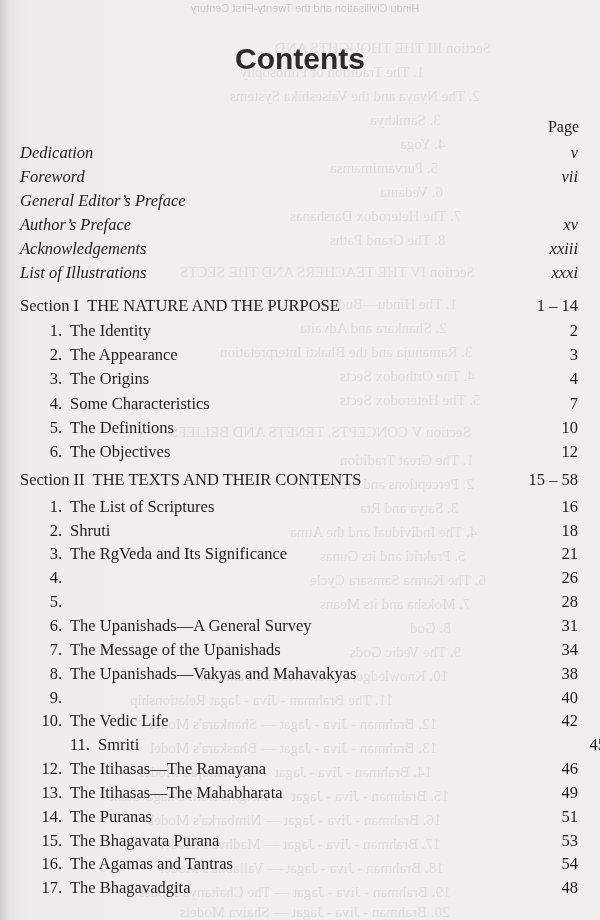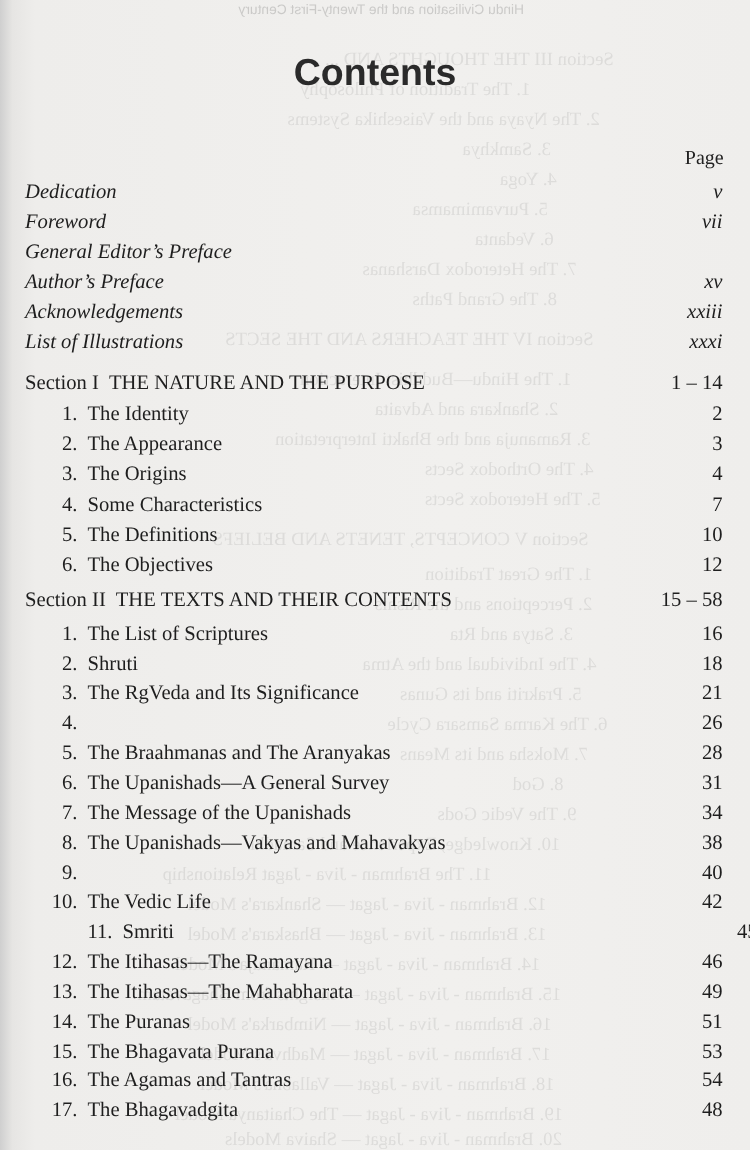--- a/index.html
+++ b/index.html
@@ -235,21 +235,20 @@
   <span class="num">3.</span>
   <span class="title">The RgVeda and Its Significance</span>
   <span class="pg">21</span>
 </div>
 <div class="row item" style="top:568px;">
   <span class="num">4.</span>
   <span class="pg">26</span>
 </div>
 <div class="row item" style="top:592px;">
   <span class="num">5.</span>
-  <span class="title">The Braahmanas and The Aranyakas</span>
   <span class="pg">28</span>
 </div>
 <div class="row item" style="top:616px;">
   <span class="num">6.</span>
   <span class="title">The Upanishads—A General Survey</span>
   <span class="pg">31</span>
 </div>
 <div class="row item" style="top:640px;">
   <span class="num">7.</span>
   <span class="title">The Message of the Upanishads</span>

